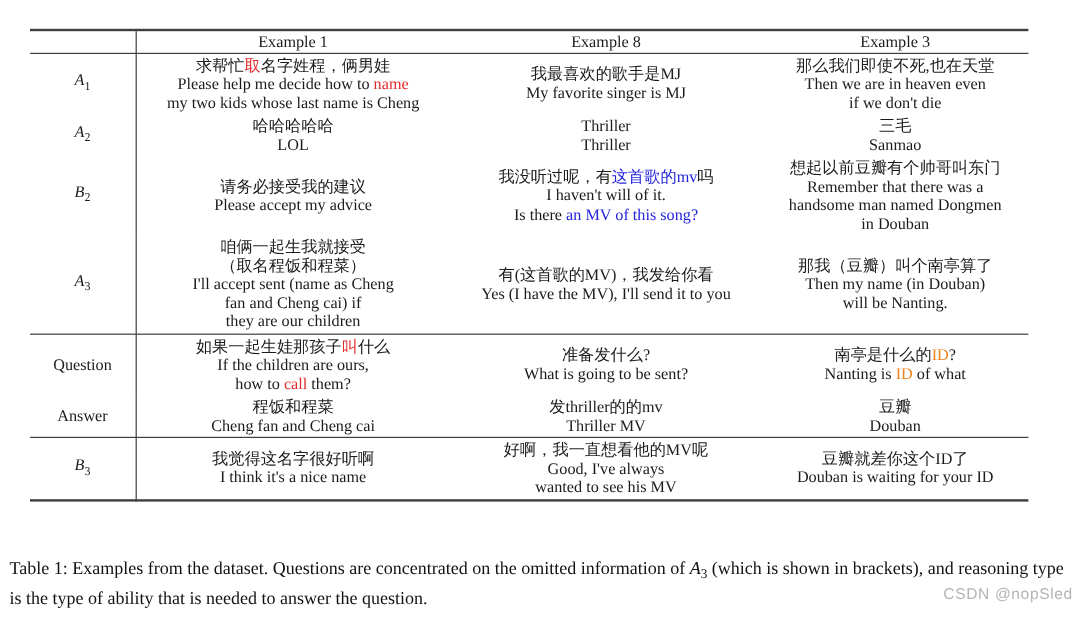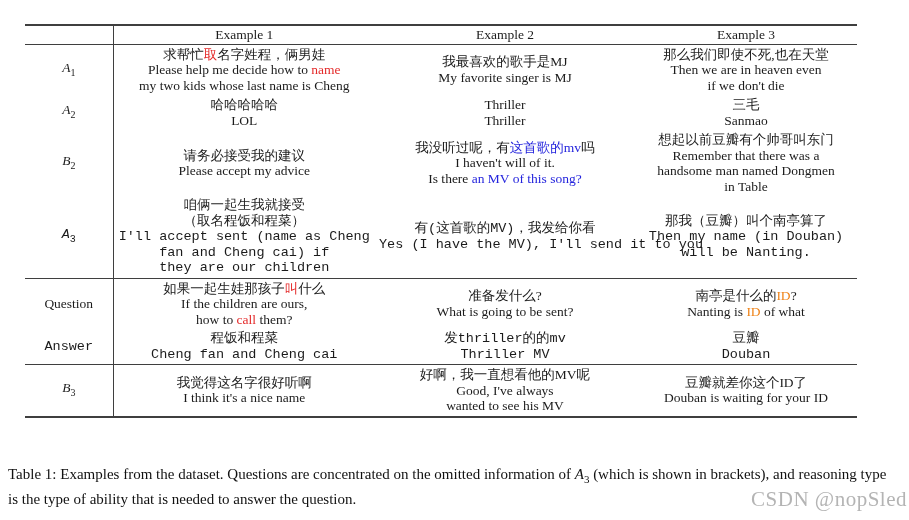--- a/index.html
+++ b/index.html
@@ -18,58 +18,58 @@
   }
   table.examples th{
     font-weight:normal;font-size:13.5px;padding:1px 4px;
     border-bottom:1px solid var(--rule,#3f3f3f);
   }
   table.examples td{padding:2px 4px;vertical-align:middle;}
   .label-cell{border-right:1px solid var(--rule,#3f3f3f);}
   td.label-cell{font-size:13.5px;}
   td.label-cell i{font-style:italic;}
   td.label-cell sub{font-size:10px;font-style:normal;}
-  tr.group-end td{border-bottom:1px solid var(--rule,#3f3f3f);font-family:Liberation Mono, monospace;}
+  tr.group-end td{border-bottom:1px solid var(--rule,#3f3f3f);}
   tr.reasoning-row td{padding:5px 4px;}
   .line{white-space:nowrap;}
   .c-red{color:var(--red,#e42a2a);}
   .c-blue{color:var(--blue,#2424dd);}
   .c-orange{color:var(--orange,#ef8318);}
 
   .caption{
     position:absolute;left:8px;top:465px;width:892px;
     font-size:15px;line-height:19.5px;text-align:left;color:#111;font-family:Liberation Serif, serif;
   }
   .caption i{font-style:italic;}
   .caption sub{font-size:11px;}
 
   .watermark{
-    position:absolute;right:2px;top:487px;
-    font-family:Liberation Serif, serif;
-    font-size:21px;letter-spacing:0.5px;
+    position:absolute;right:15px;top:487px;
+    font-family:Liberation Sans, sans-serif;
+    font-size:13px;letter-spacing:0.5px;
     color:var(--gray,#b4b4b4);
   }
 </style>
 </head>
 <body>
 
 <div class="page">
 
   <table class="examples">
       <colgroup>
         <col style="width: 88px;">
         <col style="width: 262px;">
         <col style="width: 260px;">
         <col style="width: 222px;">
       </colgroup>
       <thead>
         <tr>
           <th class="label-cell"></th>
           <th>Example 1</th>
-          <th>Example 2</th>
+          <th>Example 8</th>
           <th>Example 3</th>
         </tr>
       </thead>
       <tbody>
         <tr>
           <td class="label-cell"><i>A</i><sub>1</sub></td>
           <td>
             <div class="line">求帮忙<span class="c-red">取</span>名字姓程，俩男娃</div>
             <div class="line">Please help me decide how to <span class="c-red">name</span></div>
             <div class="line">my two kids whose last name is Cheng</div>
@@ -107,21 +107,21 @@
           </td>
           <td>
             <div class="line">我没听过呢，有<span class="c-blue">这首歌的mv</span>吗</div>
             <div class="line">I haven't will of it.</div>
             <div class="line">Is there <span class="c-blue">an MV of this song?</span></div>
           </td>
           <td>
             <div class="line">想起以前豆瓣有个帅哥叫东门</div>
             <div class="line">Remember that there was a</div>
             <div class="line">handsome man named Dongmen</div>
-            <div class="line">in Table</div>
+            <div class="line">in Douban</div>
           </td>
         </tr>
         <tr class="group-end">
           <td class="label-cell"><i>A</i><sub>3</sub></td>
           <td>
             <div class="line">咱俩一起生我就接受</div>
             <div class="line">（取名程饭和程菜）</div>
             <div class="line">I'll accept sent (name as Cheng</div>
             <div class="line">fan and Cheng cai) if</div>
             <div class="line">they are our children</div>

